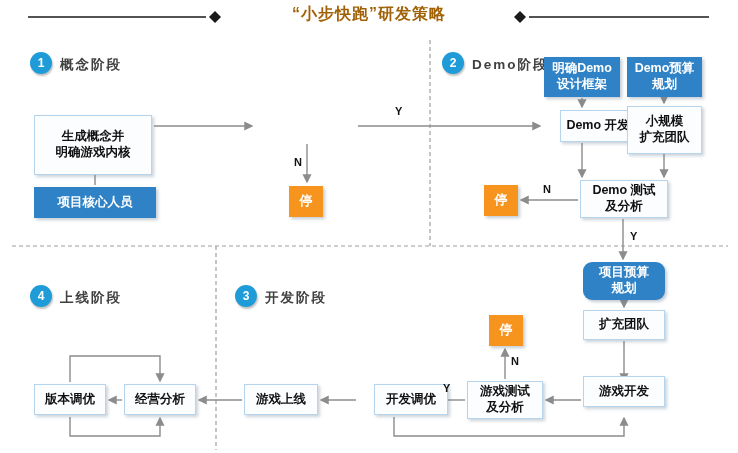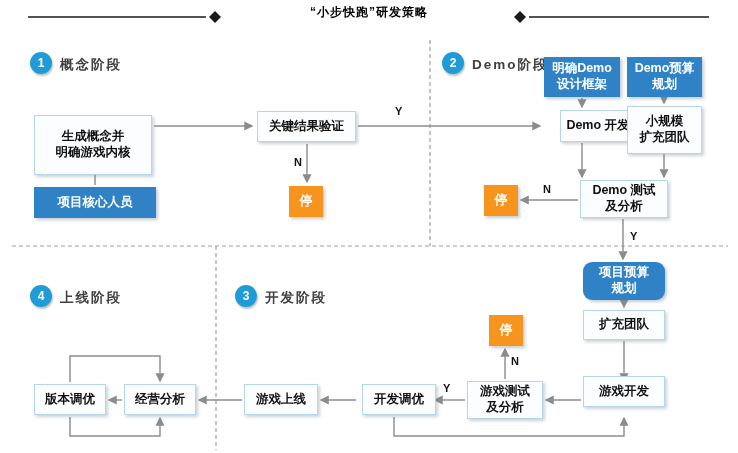--- a/index.html
+++ b/index.html
@@ -13,21 +13,21 @@
   }
   svg.layer { position: absolute; left: 0; top: 0; }
   .edges line, .edges path { stroke: var(--arrow-gray, #8c8c8c); stroke-width: 1.4; fill: none; }
   marker path { fill: var(--arrow-gray, #8c8c8c); }
   .dashed line { stroke: #9aa0a6; stroke-width: 1.2; stroke-dasharray: 4 3; }
   .deco line { stroke: #1a1a1a; stroke-width: 1.6; }
   .deco polygon { fill: #1a1a1a; }
 
   .title {
     position: absolute; top: 4px; left: 50%; transform: translateX(-50%);
-    font-size: 12px; font-weight: bold; color: #000000; white-space: nowrap;
+    font-size: 16px; font-weight: bold; color: #a16207; white-space: nowrap;
     letter-spacing: 1px;
   }
   .node {
     position: absolute; display: flex; align-items: center; justify-content: center;
     text-align: center; white-space: pre-line; font-weight: bold;
     font-size: 12.5px; line-height: 1.25; box-sizing: border-box;
   }
   .node.light {
     background: var(--light-box-bg, #fcfdff);
     border: 1px solid var(--light-box-border, #b5d5ee);
@@ -111,42 +111,41 @@
 
   <div class="phase-circle" style="left:235px; top:285px;">3</div>
   <div class="phase-label" style="left:265px; top:289px;">开发阶段</div>
 
   <div class="phase-circle" style="left:30px; top:285px;">4</div>
   <div class="phase-label" style="left:60px; top:289px;">上线阶段</div>
 
   <div class="node light" style="left:34px; top:87px; width:118px; height:60px;margin-top:28px;">生成概念并
 明确游戏内核</div>
   <div class="node blue" style="left:34px; top:187px; width:122px; height:31px;">项目核心人员</div>
-  <div class="node light" style="left:257px; top:111px; width:99px; height:31px;">关键结果验证</div>
   <div class="node orange" style="left:289px; top:186px; width:34px; height:31px;">停</div>
 
   <div class="node blue" style="left:544px; top:57px; width:76px; height:40px;">明确Demo
 设计框架</div>
   <div class="node blue" style="left:627px; top:57px; width:75px; height:40px;">Demo预算
 规划</div>
   <div class="node light" style="left:544px; top:110px; width:76px; height:32px;margin-left:16px;">Demo 开发</div>
   <div class="node light" style="left:627px; top:106px; width:75px; height:48px;">小规模
 扩充团队</div>
   <div class="node light" style="left:580px; top:180px; width:88px; height:38px;">Demo 测试
 及分析</div>
   <div class="node orange" style="left:484px; top:185px; width:34px; height:31px;">停</div>
 
   <div class="node blue" style="left:583px; top:262px; width:82px; height:38px;border-radius:9px;">项目预算
 规划</div>
   <div class="node light" style="left:583px; top:310px; width:82px; height:30px;">扩充团队</div>
   <div class="node light" style="left:583px; top:376px; width:82px; height:31px;">游戏开发</div>
   <div class="node light" style="left:467px; top:381px; width:76px; height:38px;">游戏测试
 及分析</div>
   <div class="node orange" style="left:489px; top:315px; width:34px; height:31px;">停</div>
-  <div class="node light" style="left:362px; top:384px; width:74px; height:31px;text-align:center;">开发调优</div>
+  <div class="node light" style="left:374px; top:384px; width:74px; height:31px;text-align:center;">开发调优</div>
 
   <div class="node light" style="left:244px; top:384px; width:74px; height:31px;font-family:Liberation Serif, serif;">游戏上线</div>
   <div class="node light" style="left:124px; top:384px; width:72px; height:31px;">经营分析</div>
   <div class="node light" style="left:34px; top:384px; width:72px; height:31px;">版本调优</div>
 
   <div class="edge-label" style="left:294px; top:156px;">N</div>
   <div class="edge-label" style="left:395px; top:105px;">Y</div>
   <div class="edge-label" style="left:543px; top:183px;">N</div>
   <div class="edge-label" style="left:630px; top:230px;">Y</div>
   <div class="edge-label" style="left:511px; top:355px;">N</div>

